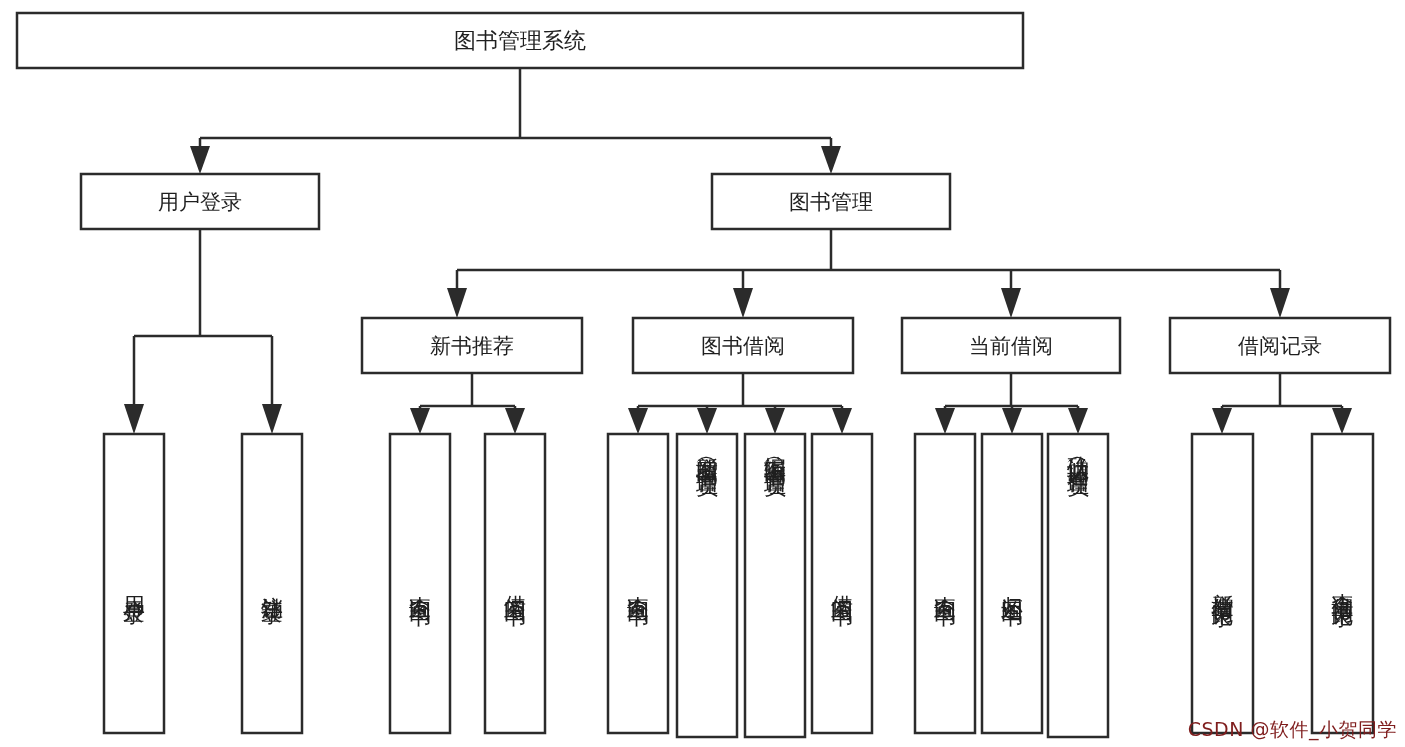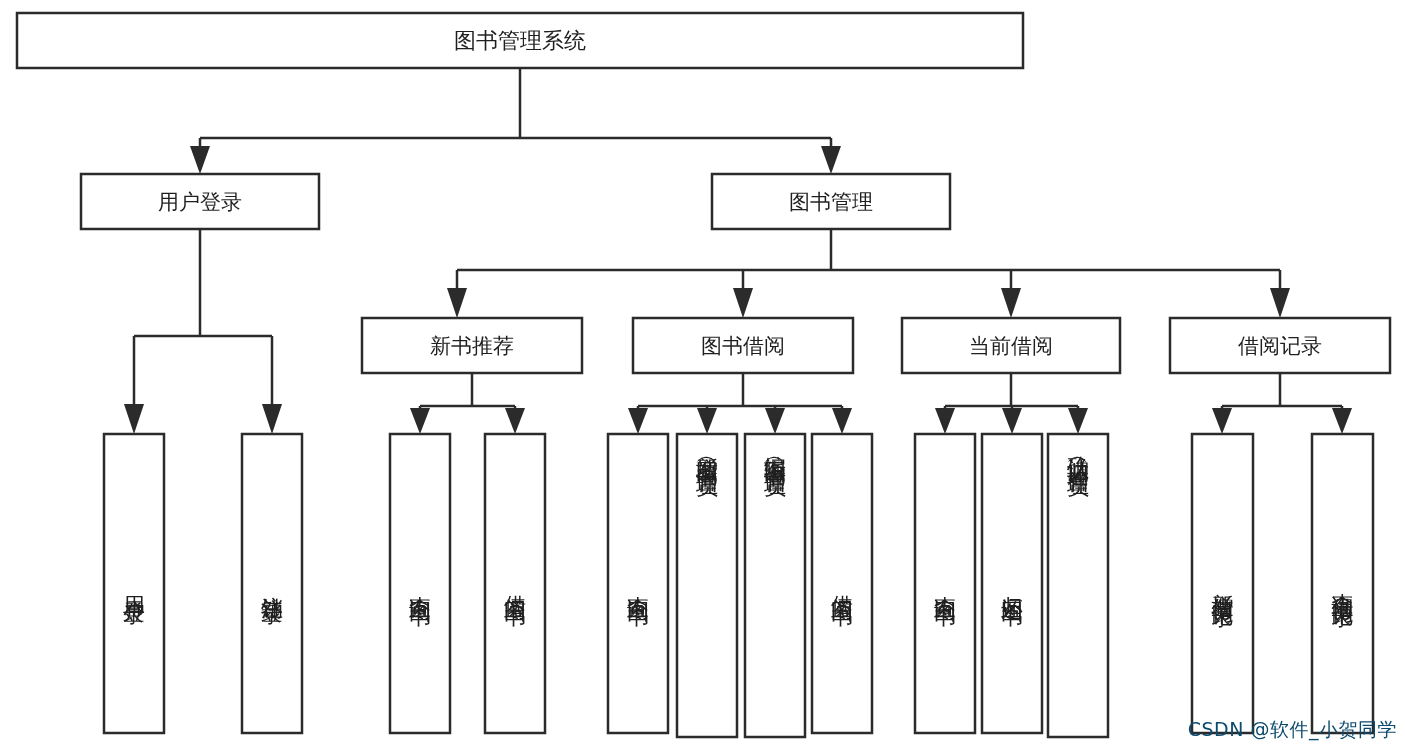--- a/index.html
+++ b/index.html
@@ -75,21 +75,21 @@
   .leaf-label.align-top {
     justify-content: flex-start;
     padding-top: 4px;
   }
   .watermark {
     position: absolute;
     right: 8px;
     bottom: 4px;
     font-family: "DejaVu Sans", "Liberation Sans", sans-serif;
     font-size: 19px;
-    color: #0c4a6e;
+    color: #7f1d1d;
     letter-spacing: 0.5px;
     white-space: nowrap;
   }
 </style>
 </head>
 <body>
 
 <div id="diagram-root">
 
   <svg class="diagram-canvas" viewBox="0 0 1405 747" xmlns="http://www.w3.org/2000/svg">

